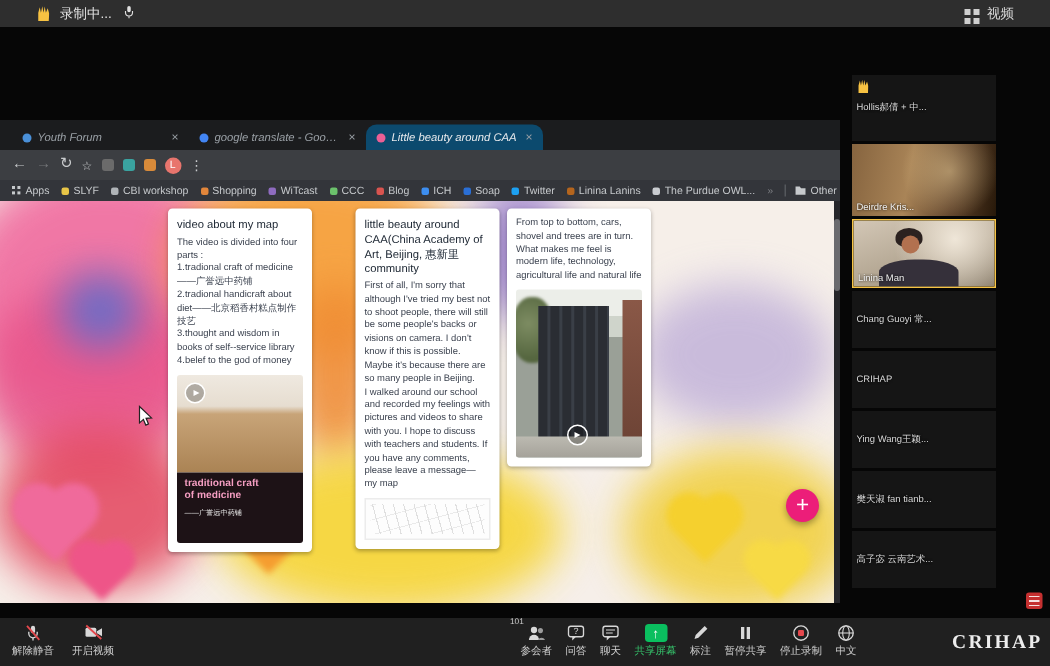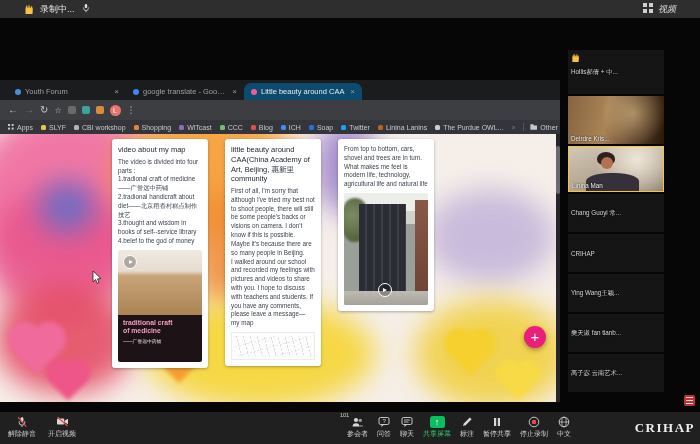--- a/index.html
+++ b/index.html
@@ -4,33 +4,33 @@
 <style>
   html,body{margin:0;padding:0;background:#000;}
   .screen{position:relative;width:700px;height:444px;background:#060606;overflow:hidden;
           font-family:"Liberation Sans",sans-serif;}
 
   
   .topbar{position:absolute;top:0;left:0;right:0;height:18px;background:#2e2e2e;
           display:flex;align-items:center;gap:6px;padding:0 24px;color:#e3e3e3;font-size:9px;}
   .hand{width:10px;height:10px;background:#f7c242;flex:none;
         clip-path:polygon(15% 100%,15% 45%,25% 8%,33% 45%,42% 2%,50% 45%,58% 4%,66% 45%,78% 15%,88% 50%,85% 100%);}
-  .topbar-right{margin-left:auto;display:flex;align-items:flex-start;gap:5px;color:#d6d6d6;font-style:italic;}
+  .topbar-right{margin-left:auto;display:flex;align-items:flex-end;gap:5px;color:#d6d6d6;}
   .grid-icon{width:10px;height:10px;position:relative;}
   .grid-icon::before{content:"";position:absolute;left:0;top:0;width:4px;height:4px;background:#cfcfcf;
         box-shadow:6px 0 0 #cfcfcf,0 6px 0 #cfcfcf,6px 6px 0 #cfcfcf;}
 
   
   .browser{position:absolute;left:0;top:80px;width:560px;height:322px;background:#202124;}
   .tabstrip{height:20px;background:#1b1c1e;display:flex;align-items:flex-end;padding-left:8px;}
   .tab{height:17px;display:flex;align-items:center;gap:4px;padding:0 7px;font-size:7.5px;
        color:#9aa0a6;width:118px;box-sizing:border-box;}
   .tab.active{background:#0c4a6e;border-radius:7px 7px 0 0;color:#e8eaed;}
   .fav{width:6px;height:6px;border-radius:50%;flex:none;}
-  .tab .title{white-space:nowrap;overflow:hidden;text-overflow:ellipsis;flex:1;}
+  .tab .title{white-space:nowrap;overflow:hidden;text-overflow:ellipsis;flex:1;font-style:italic;}
   .tab .close{font-size:8px;flex:none;color:#9aa0a6;}
   .navbar{height:20px;background:#3c3e42;display:flex;align-items:center;gap:6px;padding:0 8px;
           color:#c8cacc;}
   .nav-btn{font-size:10px;line-height:1;}
   .nav-btn.dim{color:#75777a;}
   .urlbox{flex:1;height:14px;background:#202124;border-radius:7px;display:flex;align-items:center;
           gap:4px;padding:0 7px;font-size:7.5px;color:#dadce0;}
   .ext{width:8px;height:8px;border-radius:2px;flex:none;}
   .avatar{width:11px;height:11px;border-radius:50%;background:#e8756d;color:#fff;font-size:7px;
           display:flex;align-items:center;justify-content:center;flex:none;}
@@ -55,21 +55,21 @@
   .heart{position:absolute;transform:rotate(-45deg);filter:blur(2px);}
   .heart::before,.heart::after{content:"";position:absolute;width:100%;height:100%;
           border-radius:50%;background:inherit;}
   .heart::before{top:-50%;left:0;}
   .heart::after{left:50%;top:0;}
 
   .card{position:absolute;top:5px;width:96px;background:#fff;border-radius:3px;
         box-shadow:0 1px 3px rgba(0,0,0,.3);padding:6px;box-sizing:border-box;}
   .card-title{font-size:7.5px;font-weight:normal;color:#202a36;margin:0 0 3px;line-height:1.3;}
   .card-body{font-size:6.3px;color:#3c4350;line-height:1.4;white-space:pre-line;}
-  #card1{left:112px;} #card2{left:225px;} #card3{left:338px;}
+  #card1{left:112px;} #card2{left:237px;} #card3{left:338px;}
 
   .video-thumb{margin-top:4px;height:112px;border-radius:2px;overflow:hidden;position:relative;}
   .vt-room{height:58%;background:linear-gradient(180deg,#efe9e0 0%,#e6ddd0 32%,#c8a478 40%,#aa8354 100%);}
   .vt-dark{height:42%;background:#1d1216;padding:4px 5px;box-sizing:border-box;}
   .vc-main{color:#f59ec2;font-size:6.8px;font-weight:bold;line-height:1.25;}
   .vc-sub{color:#e8e8e8;font-size:4.8px;margin-top:2px;}
   .play{position:absolute;top:5px;left:5px;width:12px;height:12px;border:1.2px solid #fff;
         border-radius:50%;background:rgba(0,0,0,.25);display:flex;align-items:center;justify-content:center;}
   .play::after{content:"";border-left:4px solid #fff;border-top:2.5px solid transparent;
         border-bottom:2.5px solid transparent;margin-left:1px;}

